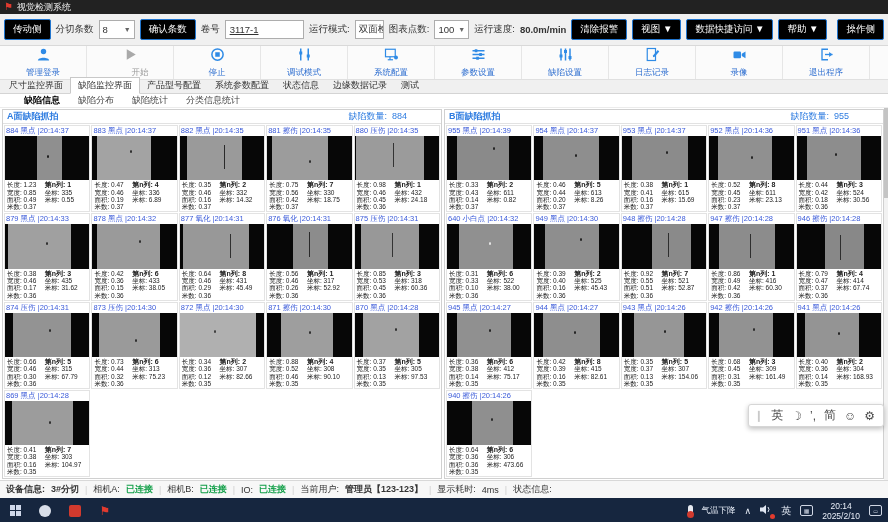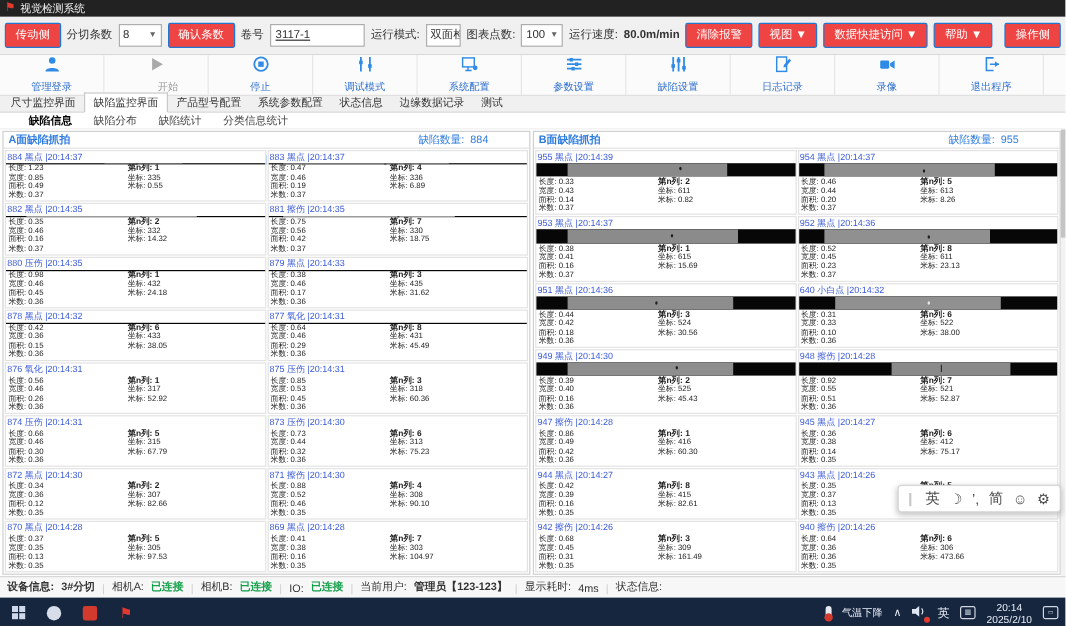--- a/index.html
+++ b/index.html
@@ -6,21 +6,21 @@
   html,body { width:888px; height:522px; overflow:hidden; }
   body { font-family:"Liberation Sans","DejaVu Sans",sans-serif; background:#fff; }
   .app { position:relative; width:888px; height:522px; background:#fff; }
 
   
   .titlebar { height:14px; background:#222; color:#eee; display:flex; align-items:center; gap:4px; padding-left:4px; font-size:9px; }
   .logo { color:#e03a2f; font-size:10px; line-height:10px; }
 
   
   .toolbar1 { height:32px; background:#f0f0f0; border-bottom:1px solid #d9d9d9; display:flex; align-items:center; gap:5px; padding:0 4px; font-size:9.5px; color:#333; white-space:nowrap; }
-  .btn-blue { background:#ef4444; color:#fff; border:1px solid #2276cf; border-radius:2px; padding:3px 8px; font-size:9.5px; cursor:pointer; }
+  .btn-blue { background:#000000; color:#fff; border:1px solid #2276cf; border-radius:2px; padding:3px 8px; font-size:9.5px; cursor:pointer; }
   .combo { background:#fff; border:1px solid #adadad; height:19px; display:flex; align-items:center; padding:0 3px; font-size:9.5px; position:relative; }
   .combo .arr { margin-left:auto; color:#666; font-size:7px; padding-left:4px; }
   .tb-input { background:#fff; border:1px solid #adadad; height:19px; padding:0 4px; font-size:9.5px; display:flex; align-items:center;text-decoration:underline; }
   .speed-val { font-weight:bold; }
   .spacer { flex:1; }
 
   
   .toolbar2 { height:34px; background:#fbfbfb; border-bottom:1px solid #e0e0e0; display:flex; align-items:stretch; }
   .icon-btn { width:87px; display:flex; flex-direction:column; align-items:center; justify-content:center; border-right:1px solid #e6e6e6; cursor:pointer; gap:1px; }
   .icon-btn .lbl { font-size:8.5px; color:#2f6fd0; }
@@ -35,21 +35,21 @@
   .subtab { font-size:9px; color:#444; cursor:pointer; }
   .subtab.active { color:#000; font-weight:bold; }
 
   
   .main { position:relative; height:372px; display:flex; gap:2px; padding:1px 4px 1px 2px; background:#fff; }
   .panel { flex:1; border:1px solid #d0d0d0; display:flex; flex-direction:column; min-width:0; }
   .panel-header { height:14px; display:flex; align-items:center; font-size:9px; border-bottom:1px solid #e2e2e2; padding:0 4px; }
   .panel-title { color:#2e7ce0; font-weight:bold; }
   .ph-mid { margin-left:auto; color:#2e7ce0;margin-top:36px; }
   .ph-right { margin-left:90px; margin-right:30px; color:#2e7ce0; }
-  .grid { flex:1; display:grid; grid-template-columns:repeat(2,1fr); grid-template-rows:repeat(4,1fr); gap:1px; padding:1px; }
+  .grid { flex:1; display:grid; grid-template-columns:repeat(5,1fr); grid-template-rows:repeat(4,1fr); gap:1px; padding:1px; }
   .cell { border:1px solid #e3e3e3; display:flex; flex-direction:column; min-width:0; cursor:pointer; background:#fff; }
   .cell-head { height:10px; font-size:7.5px; color:#3a5ad9; white-space:nowrap; overflow:hidden; padding:0 1px; line-height:10px; }
   .cell-img { flex:1; position:relative; background:#070707; overflow:hidden; }
   .band { position:absolute; top:0; bottom:0; }
   .mark-dot { position:absolute; width:2px; height:3px; border-radius:50%; }
   .mark-vline { position:absolute; width:1px; height:55%; }
   .cell-info { height:31px; display:flex; font-size:6.5px; line-height:7.4px; color:#222; padding:1px 2px 0 2px; }
   .ci-l { width:47%; }
   .ci-r { width:53%; }
   .ci-r .b { font-weight:bold; font-size:7px; }
@@ -737,20 +737,40 @@
                 <div>米数: 0.36</div>
               </div>
               <div class="ci-r">
                 <div class="b">第n列: 1</div>
                 <div>坐标: 416</div>
                 <div>米标: 60.30</div>
               </div>
             </div>
           </div>
           <div class="cell">
+            <div class="cell-head">946 擦伤 |20:14:28</div>
+            <div class="cell-img">
+              <div class="band" style="left: 34%; right: 20%; background: rgb(136, 136, 136);"></div>
+              <div class="mark-vline" style="left: 52%; top: 25%; background: rgb(46, 46, 46);"></div>
+            </div>
+            <div class="cell-info">
+              <div class="ci-l">
+                <div>长度: 0.79</div>
+                <div>宽度: 0.47</div>
+                <div>面积: 0.37</div>
+                <div>米数: 0.36</div>
+              </div>
+              <div class="ci-r">
+                <div class="b">第n列: 4</div>
+                <div>坐标: 414</div>
+                <div>米标: 67.74</div>
+              </div>
+            </div>
+          </div>
+          <div class="cell">
             <div class="cell-head">945 黑点 |20:14:27</div>
             <div class="cell-img">
               <div class="band" style="left: 12%; right: 24%; background: rgb(144, 144, 144);"></div>
               <div class="mark-dot" style="left: 50%; top: 38%; background: rgb(31, 31, 31);"></div>
             </div>
             <div class="cell-info">
               <div class="ci-l">
                 <div>长度: 0.36</div>
                 <div>宽度: 0.38</div>
                 <div>面积: 0.14</div>
@@ -813,20 +833,40 @@
               <div class="ci-l">
                 <div>长度: 0.68</div>
                 <div>宽度: 0.45</div>
                 <div>面积: 0.31</div>
                 <div>米数: 0.35</div>
               </div>
               <div class="ci-r">
                 <div class="b">第n列: 3</div>
                 <div>坐标: 309</div>
                 <div>米标: 161.49</div>
+              </div>
+            </div>
+          </div>
+          <div class="cell">
+            <div class="cell-head">941 黑点 |20:14:26</div>
+            <div class="cell-img">
+              <div class="band" style="left: 10%; right: 26%; background: rgb(148, 148, 148);"></div>
+              <div class="mark-dot" style="left: 49%; top: 44%; background: rgb(31, 31, 31);"></div>
+            </div>
+            <div class="cell-info">
+              <div class="ci-l">
+                <div>长度: 0.40</div>
+                <div>宽度: 0.36</div>
+                <div>面积: 0.14</div>
+                <div>米数: 0.35</div>
+              </div>
+              <div class="ci-r">
+                <div class="b">第n列: 2</div>
+                <div>坐标: 304</div>
+                <div>米标: 168.93</div>
               </div>
             </div>
           </div>
           <div class="cell">
             <div class="cell-head">940 擦伤 |20:14:26</div>
             <div class="cell-img">
               <div class="band" style="left: 30%; right: 22%; background: rgb(143, 143, 143);"></div>
               <div class="mark-dot" style="left: 52%; top: 40%; background: rgb(38, 38, 38);"></div>
             </div>
             <div class="cell-info">

